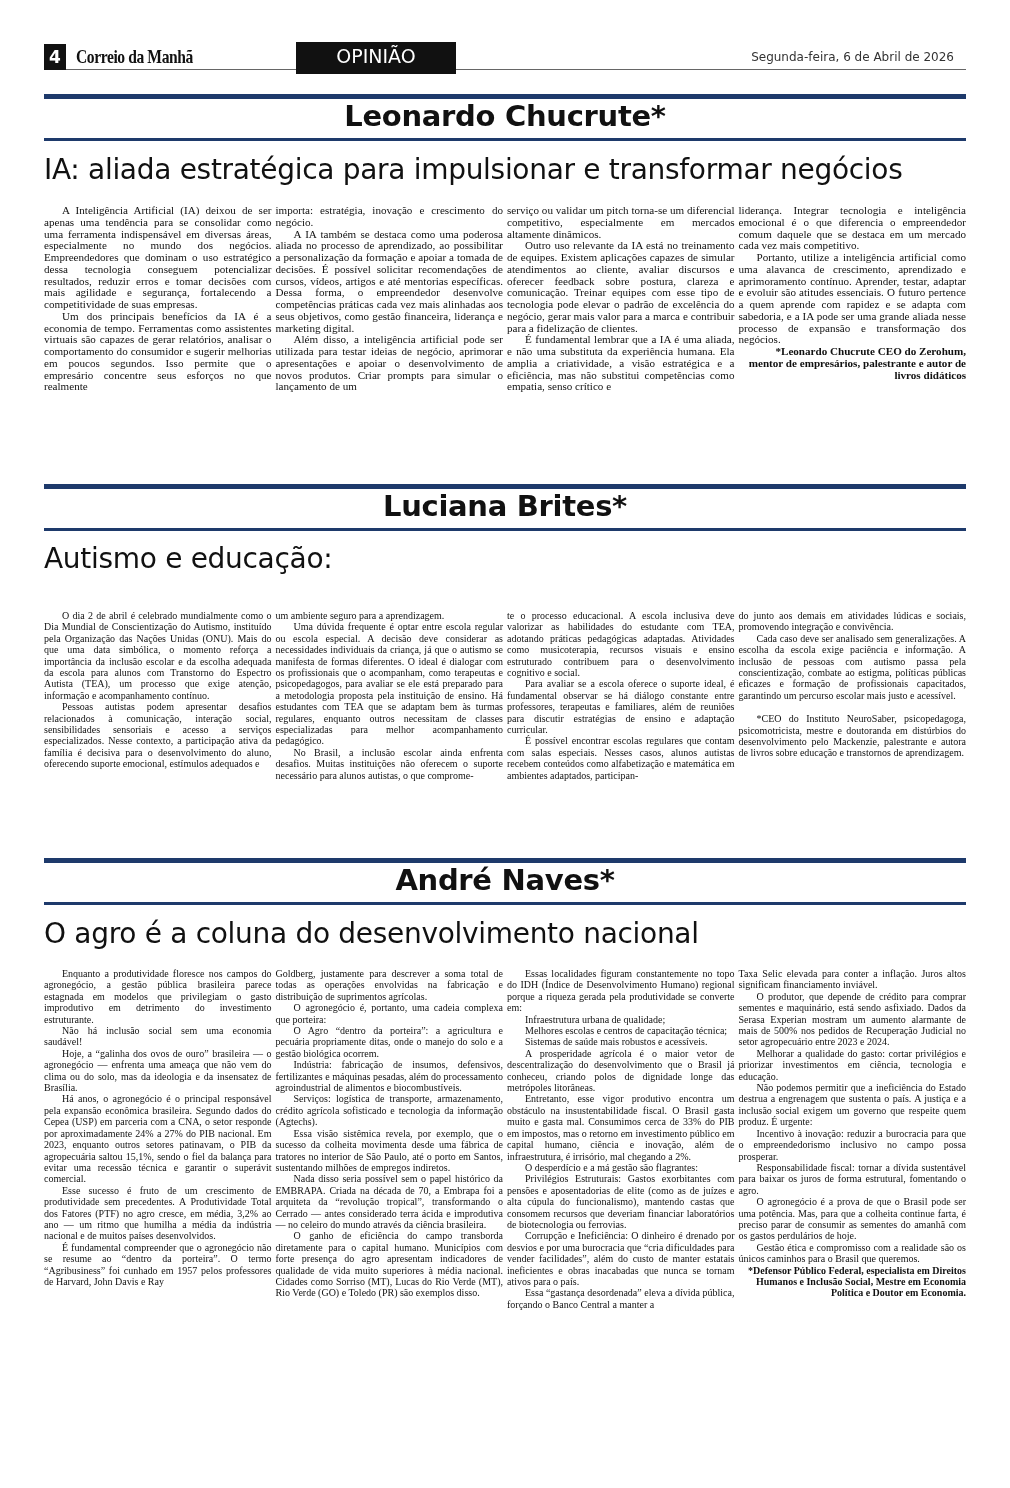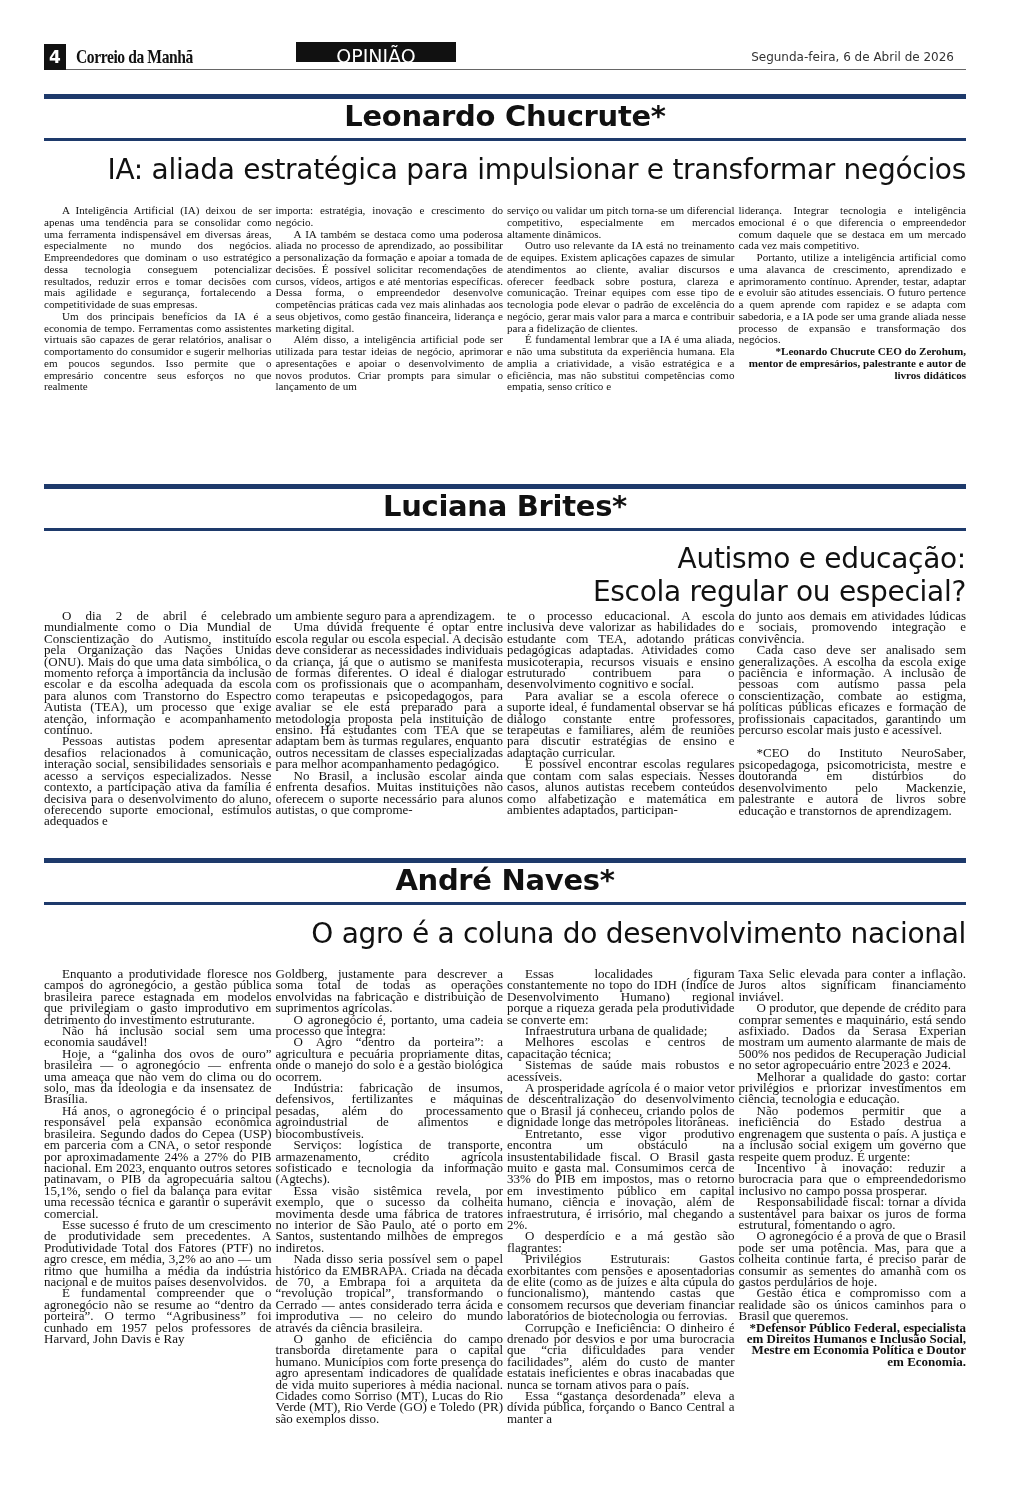--- a/index.html
+++ b/index.html
@@ -5,39 +5,39 @@
   * { margin: 0; padding: 0; box-sizing: border-box; }
   html, body { width: 1010px; height: 1488px; background: #ffffff; overflow: hidden; }
   body { position: relative; color: #111; font-family: "DejaVu Serif", serif; }
 
   
   .masthead { position: absolute; left: 44px; top: 44px; width: 922px; height: 26px; border-bottom: 1px solid #666; }
   .page-num { position: absolute; left: 0; top: 0; width: 22px; height: 26px; background: #111; color: #fff;
     font-family: "DejaVu Sans", sans-serif; font-size: 17px; font-weight: bold; text-align: center; line-height: 26px; }
   .paper-name { position: absolute; left: 32px; top: 2px; font-family: "Liberation Serif", serif; font-weight: bold;
     font-size: 19px; letter-spacing: -0.5px; line-height: 22px; transform: scaleX(0.82); transform-origin: left; }
-  .section-tag { position: absolute; left: 252px; top: -2px; width: 160px; height: 20px; background: #111; color: #fff;
+  .section-tag { position: absolute; left: 252px; top: -2px; width: 160px; height: 32px; background: #111; color: #fff;
     font-family: "DejaVu Sans", sans-serif; font-size: 19px; text-align: center; line-height: 28px; }
   .date { position: absolute; right: 12px; top: 6px; font-family: "DejaVu Sans", sans-serif; font-size: 12px; color: #333; }
 
   
   .rule-thick { position: absolute; left: 44px; width: 922px; height: 5px; background: #1e3a6b; }
   .rule-thin { position: absolute; left: 44px; width: 922px; height: 3px; background: #1e3a6b; }
   .author { position: absolute; left: 44px; width: 922px; text-align: center;
     font-family: "DejaVu Sans", sans-serif; font-size: 29px; font-weight: 600; color: #111; letter-spacing: -0.3px; }
-  .headline { position: absolute; left: 44px; width: 922px; text-align: right;
+  .headline { position: absolute; left: 44px; width: 922px; text-align: left;
     font-family: "DejaVu Sans", sans-serif; font-size: 27px; font-weight: normal; color: #111; line-height: 32px; letter-spacing: -0.3px; }
 
   .cols { position: absolute; left: 44px; width: 922px; display: flex; gap: 4px; }
   .col { flex: 1; font-family: "Liberation Serif", serif; font-size: 11.1px; line-height: 11.75px; text-align: justify; hyphens: auto; }
   .col p { text-indent: 18px; }
   .col p.cont { text-indent: 0; }
   .sig { font-weight: bold; text-align: right; text-indent: 0 !important; }
   .sig-plain { text-indent: 18px; margin-top: 12px; }
-  .cols.small .col { font-size: 13px; line-height: 11.4px; }
+  .cols.small .col { font-size: 10px; line-height: 11.4px; }
 </style>
 </head>
 <body>
 
 <div class="masthead">
   <div class="page-num">4</div>
   <div class="paper-name">Correio da Manhã</div>
   <div class="section-tag">OPINIÃO</div>
   <div class="date">Segunda-feira, 6 de Abril de 2026</div>
 </div>
@@ -69,21 +69,20 @@
     </div>
   </div>
 </section>
 
 <section>
   <div class="rule-thick" style="top:484px"></div>
   <h2 class="author" style="top:489px">Luciana Brites*</h2>
   <div class="rule-thin" style="top:528px"></div>
   <h1 class="headline" style="top:542px;font-size:28px;line-height:33px">
     <div>Autismo e educação:</div>
-    <div>Escola regular ou especial?</div>
   </h1>
   <div class="cols small" style="top:610px">
     <div class="col">
       <p>O dia 2 de abril é celebrado mundialmente como o Dia Mundial de Conscientização do Autismo, instituído pela Organização das Nações Unidas (ONU). Mais do que uma data simbólica, o momento reforça a importância da inclusão escolar e da escolha adequada da escola para alunos com Transtorno do Espectro Autista (TEA), um processo que exige atenção, informação e acompanhamento contínuo.</p>
       <p>Pessoas autistas podem apresentar desafios relacionados à comunicação, interação social, sensibilidades sensoriais e acesso a serviços especializados. Nesse contexto, a participação ativa da família é decisiva para o desenvolvimento do aluno, oferecendo suporte emocional, estímulos adequados e</p>
     </div>
     <div class="col">
       <p class="cont">um ambiente seguro para a aprendizagem.</p>
       <p>Uma dúvida frequente é optar entre escola regular ou escola especial. A decisão deve considerar as necessidades individuais da criança, já que o autismo se manifesta de formas diferentes. O ideal é dialogar com os profissionais que o acompanham, como terapeutas e psicopedagogos, para avaliar se ele está preparado para a metodologia proposta pela instituição de ensino. Há estudantes com TEA que se adaptam bem às turmas regulares, enquanto outros necessitam de classes especializadas para melhor acompanhamento pedagógico.</p>
       <p>No Brasil, a inclusão escolar ainda enfrenta desafios. Muitas instituições não oferecem o suporte necessário para alunos autistas, o que comprome-</p>
@@ -110,21 +109,21 @@
     <div class="col">
       <p>Enquanto a produtividade floresce nos campos do agronegócio, a gestão pública brasileira parece estagnada em modelos que privilegiam o gasto improdutivo em detrimento do investimento estruturante.</p>
       <p>Não há inclusão social sem uma economia saudável!</p>
       <p>Hoje, a “galinha dos ovos de ouro” brasileira — o agronegócio — enfrenta uma ameaça que não vem do clima ou do solo, mas da ideologia e da insensatez de Brasília.</p>
       <p>Há anos, o agronegócio é o principal responsável pela expansão econômica brasileira. Segundo dados do Cepea (USP) em parceria com a CNA, o setor responde por aproximadamente 24% a 27% do PIB nacional. Em 2023, enquanto outros setores patinavam, o PIB da agropecuária saltou 15,1%, sendo o fiel da balança para evitar uma recessão técnica e garantir o superávit comercial.</p>
       <p>Esse sucesso é fruto de um crescimento de produtividade sem precedentes. A Produtividade Total dos Fatores (PTF) no agro cresce, em média, 3,2% ao ano — um ritmo que humilha a média da indústria nacional e de muitos países desenvolvidos.</p>
       <p>É fundamental compreender que o agronegócio não se resume ao “dentro da porteira”. O termo “Agribusiness” foi cunhado em 1957 pelos professores de Harvard, John Davis e Ray</p>
     </div>
     <div class="col">
       <p class="cont">Goldberg, justamente para descrever a soma total de todas as operações envolvidas na fabricação e distribuição de suprimentos agrícolas.</p>
-      <p>O agronegócio é, portanto, uma cadeia processo que integra:</p>
+      <p>O agronegócio é, portanto, uma cadeia complexa que porteira:</p>
       <p>O Agro “dentro da porteira”: a agricultura e pecuária propriamente ditas, onde o manejo do solo e a gestão biológica ocorrem.</p>
       <p>Indústria: fabricação de insumos, defensivos, fertilizantes e máquinas pesadas, além do processamento agroindustrial de alimentos e biocombustíveis.</p>
       <p>Serviços: logística de transporte, armazenamento, crédito agrícola sofisticado e tecnologia da informação (Agtechs).</p>
       <p>Essa visão sistêmica revela, por exemplo, que o sucesso da colheita movimenta desde uma fábrica de tratores no interior de São Paulo, até o porto em Santos, sustentando milhões de empregos indiretos.</p>
       <p>Nada disso seria possível sem o papel histórico da EMBRAPA. Criada na década de 70, a Embrapa foi a arquiteta da “revolução tropical”, transformando o Cerrado — antes considerado terra ácida e improdutiva — no celeiro do mundo através da ciência brasileira.</p>
       <p>O ganho de eficiência do campo transborda diretamente para o capital humano. Municípios com forte presença do agro apresentam indicadores de qualidade de vida muito superiores à média nacional. Cidades como Sorriso (MT), Lucas do Rio Verde (MT), Rio Verde (GO) e Toledo (PR) são exemplos disso.</p>
     </div>
     <div class="col">
       <p>Essas localidades figuram constantemente no topo do IDH (Índice de Desenvolvimento Humano) regional porque a riqueza gerada pela produtividade se converte em:</p>
       <p>Infraestrutura urbana de qualidade;</p>

